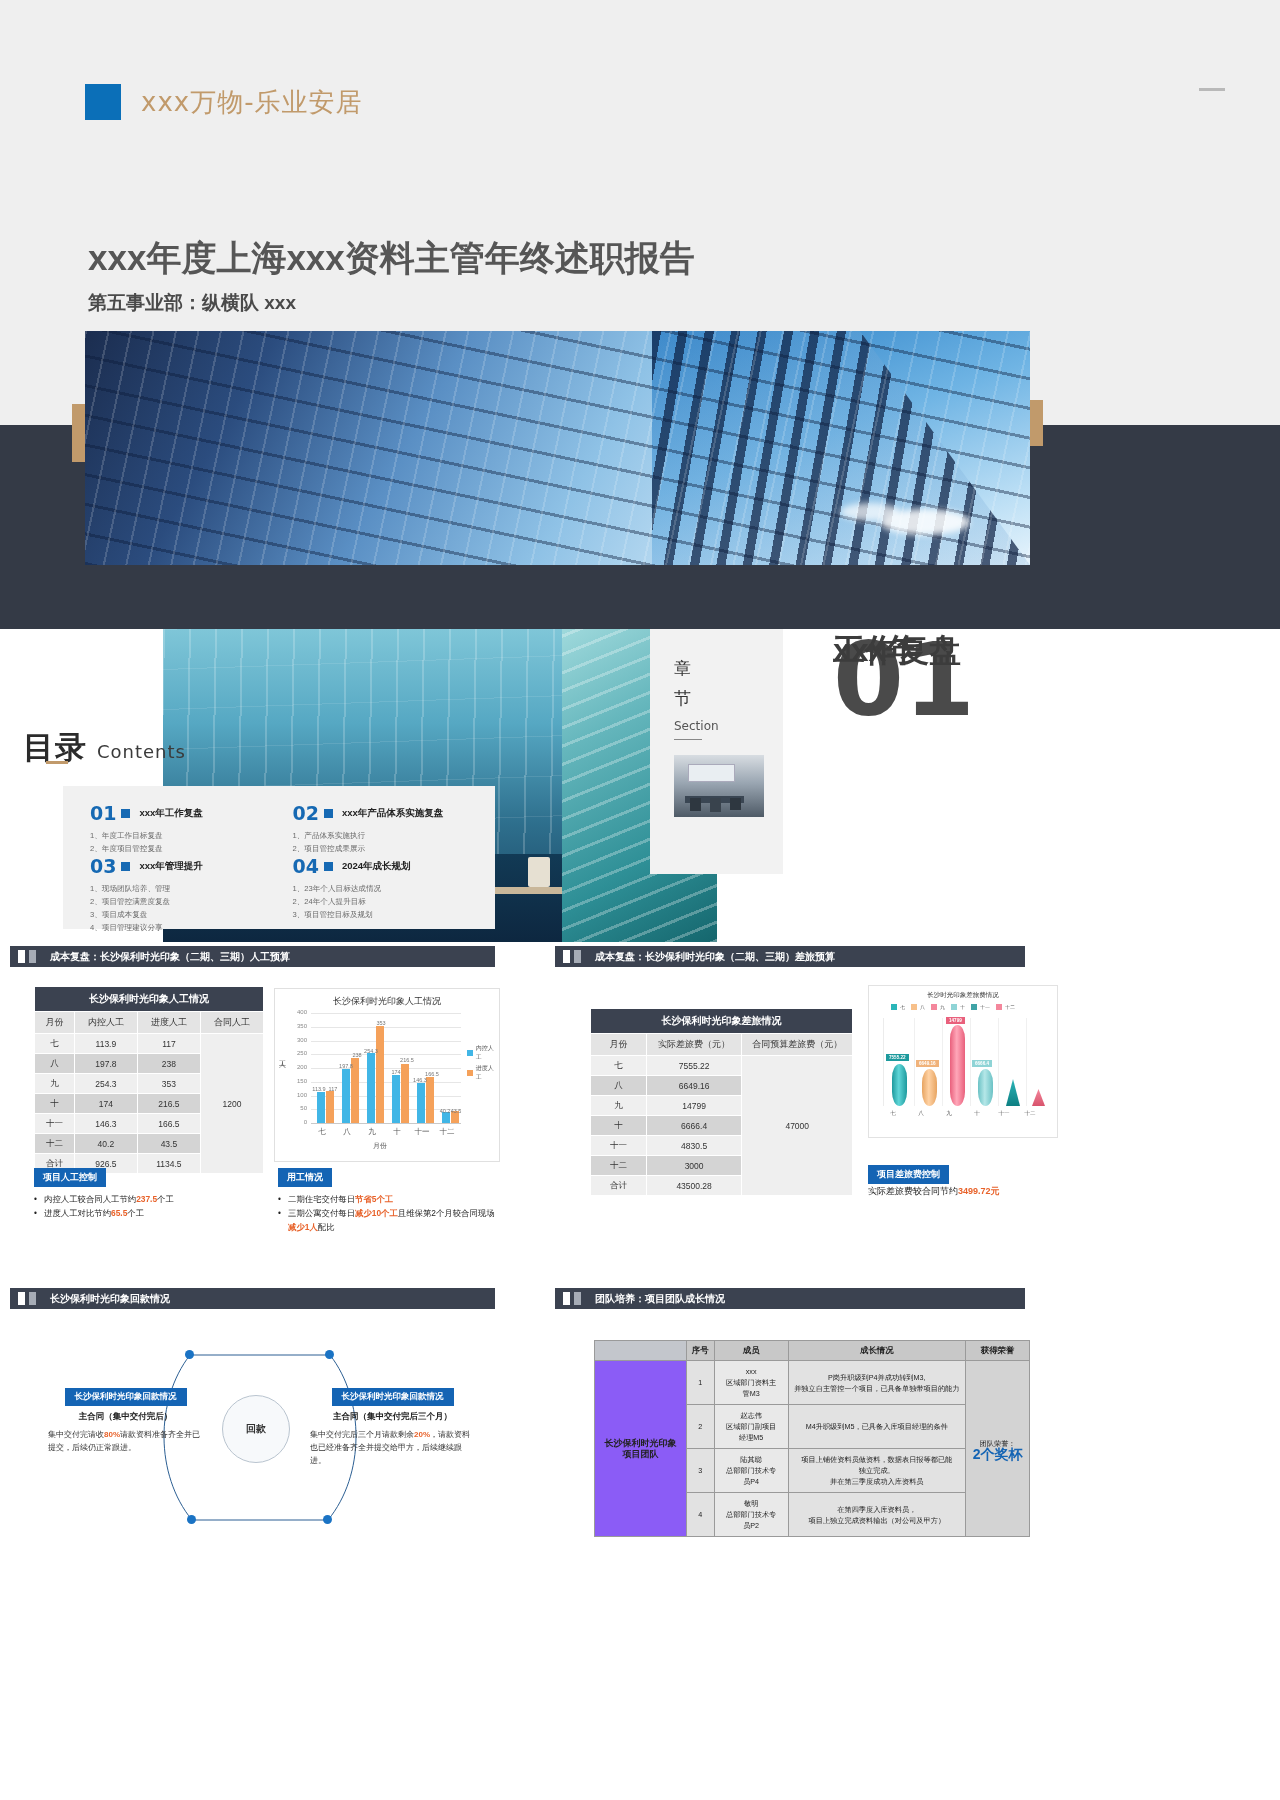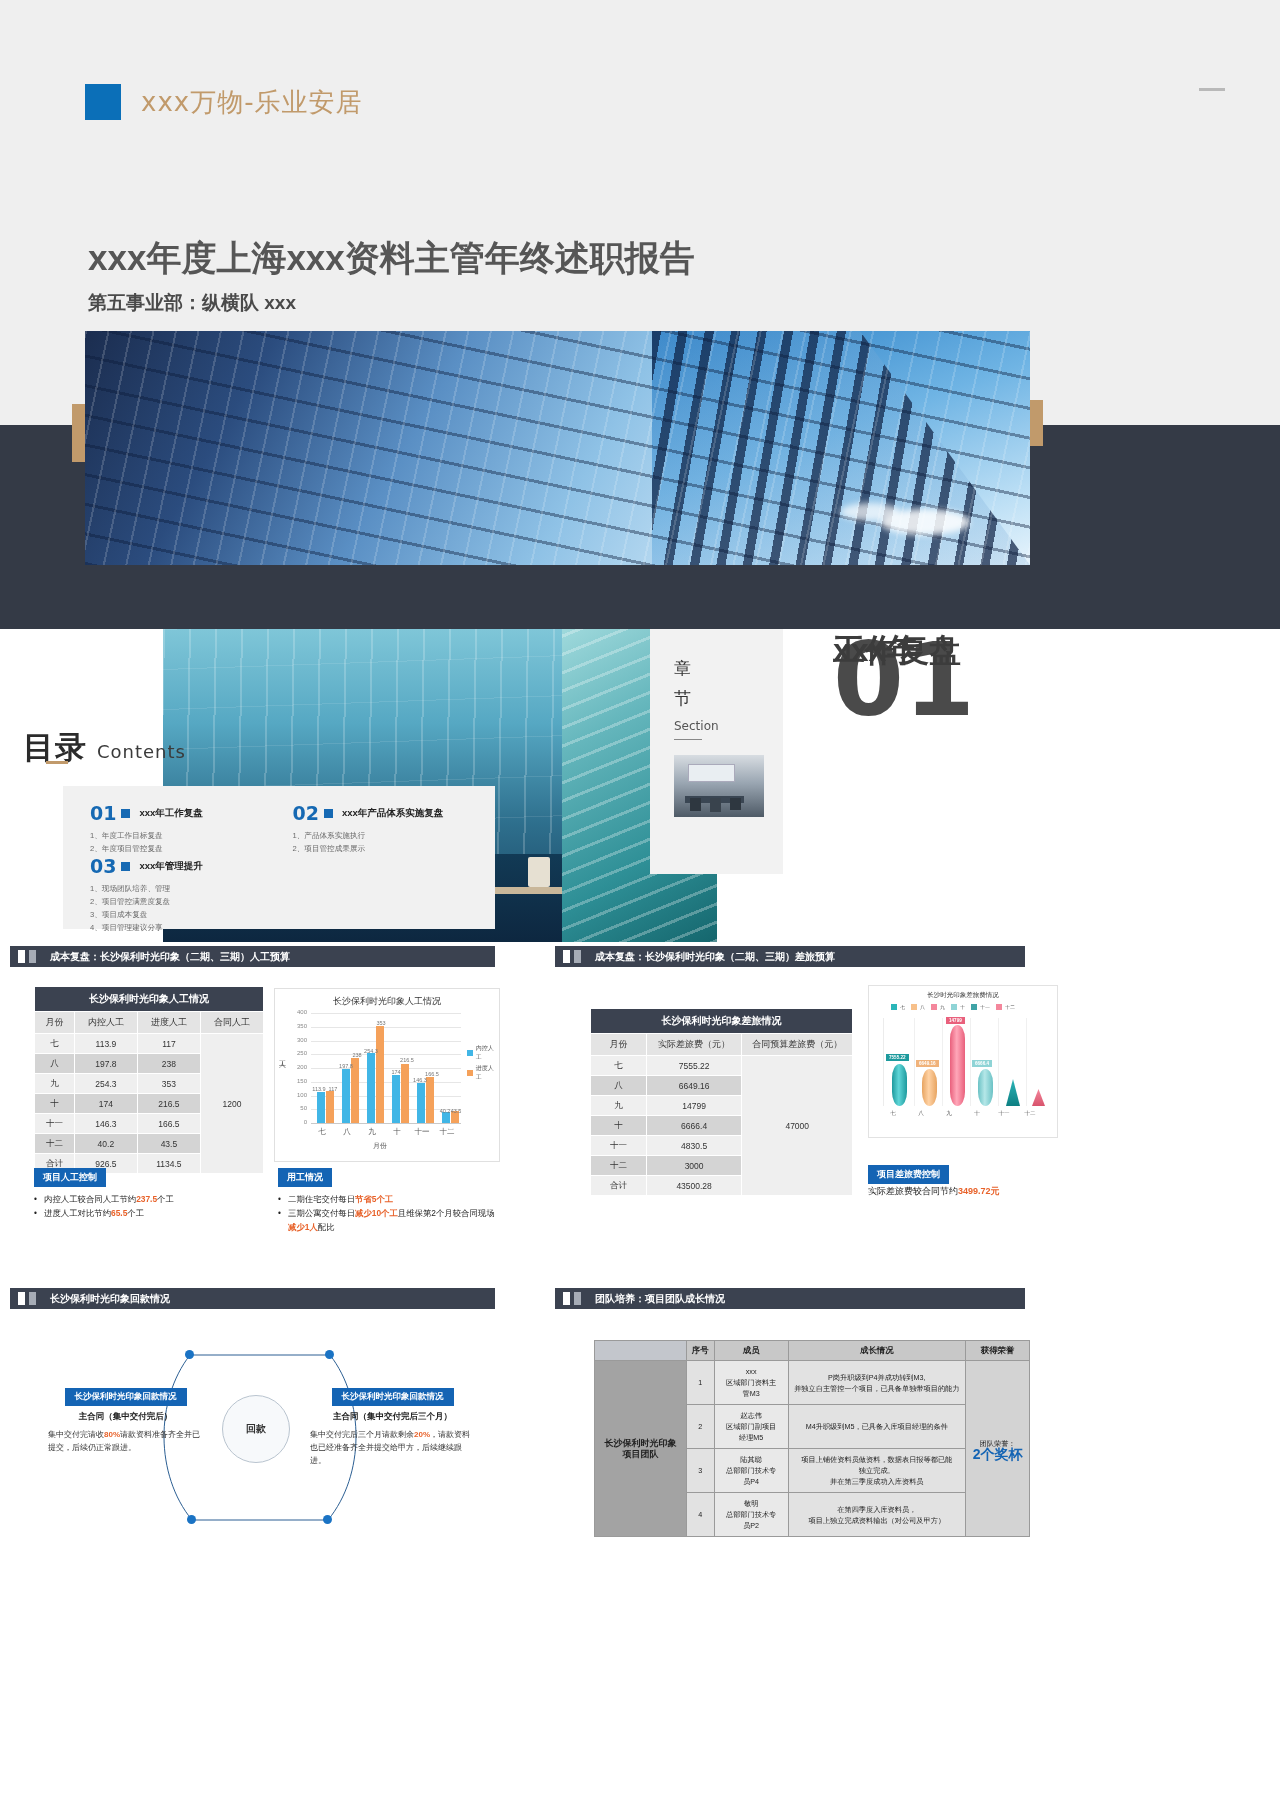--- a/index.html
+++ b/index.html
@@ -240,21 +240,21 @@
   .info-card .sub { font-size: 8.5px; color:#222; margin-top: 5px; font-weight:bold;}
   .info-card .body { font-size: 8px; color:#333; line-height: 13px; margin-top: 5px; text-align:left;}
 
   
   .team-table { border-collapse: collapse; font-size: 7.2px; color:#222;padding-left:33px; }
   .team-table th {
     background:#c8c8c8; font-weight: bold; font-size: 8.4px; color:#222;
     border:1px solid #9a9a9a; padding: 4px 3px; text-align:center;
   }
   .team-table td { border:1px solid #9a9a9a; padding: 5px 4px; text-align:center; vertical-align: middle; line-height: 11px;}
-  .team-table td.left-col { background:#a3a3a3; font-weight:bold; font-size: 9px; }
+  .team-table td.left-col { background:#8b5cf6; font-weight:bold; font-size: 9px; }
   .team-table td.idx { background:#e2e2e2; width: 26px;}
   .team-table td.mem { background:#e9e9e9; width: 72px;}
   .team-table td.grow { background:#e2e2e2; text-align:center;}
   .team-table td.hon { background:#d3d3d3; }
   .honor-strong { color:#1464b4; font-weight:bold; font-size: 14px;}
 </style>
 </head>
 <body>
 
 <div class="slide1">
@@ -332,20 +332,32 @@
       <div class="hd">
         <span class="num">03</span>
         <span class="sq"></span>
         <span class="lbl">xxx年管理提升</span>
       </div>
       <ul>
         <li>1、现场团队培养、管理</li>
         <li>2、项目管控满意度复盘</li>
         <li>3、项目成本复盘</li>
         <li>4、项目管理建议分享</li>
+      </ul>
+    </div>
+    <div class="toc-item">
+      <div class="hd">
+        <span class="num">04</span>
+        <span class="sq"></span>
+        <span class="lbl">2024年成长规划</span>
+      </div>
+      <ul>
+        <li>1、23年个人目标达成情况</li>
+        <li>2、24年个人提升目标</li>
+        <li>3、项目管控目标及规划</li>
       </ul>
     </div>
   </div>
 
   <div class="sec-card">
     <div class="ch">章</div>
     <div class="jie">节</div>
     <div class="en">Section</div>
     <div class="rule"></div>
     <div class="mini">

